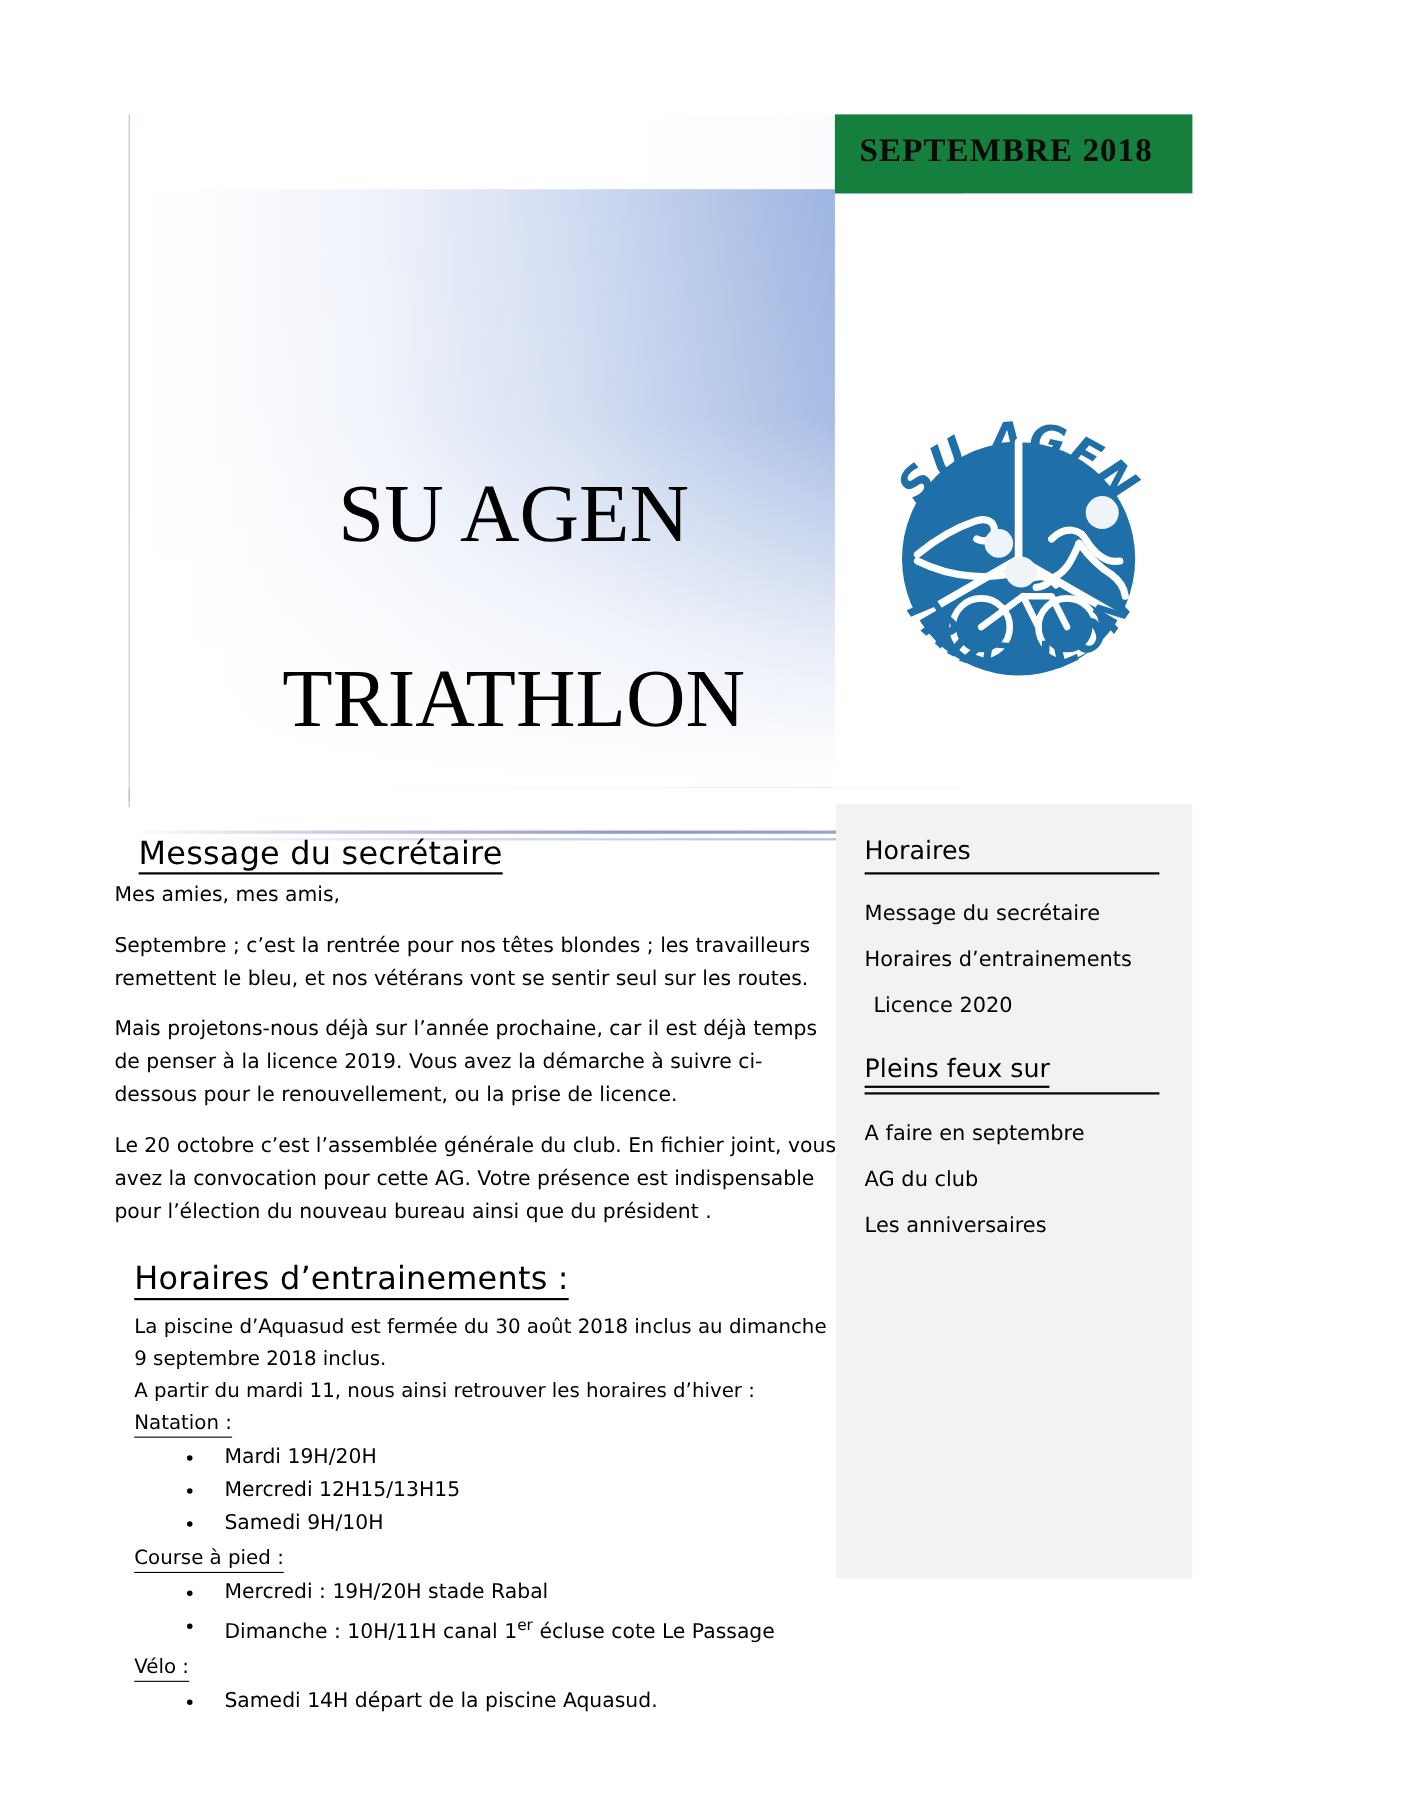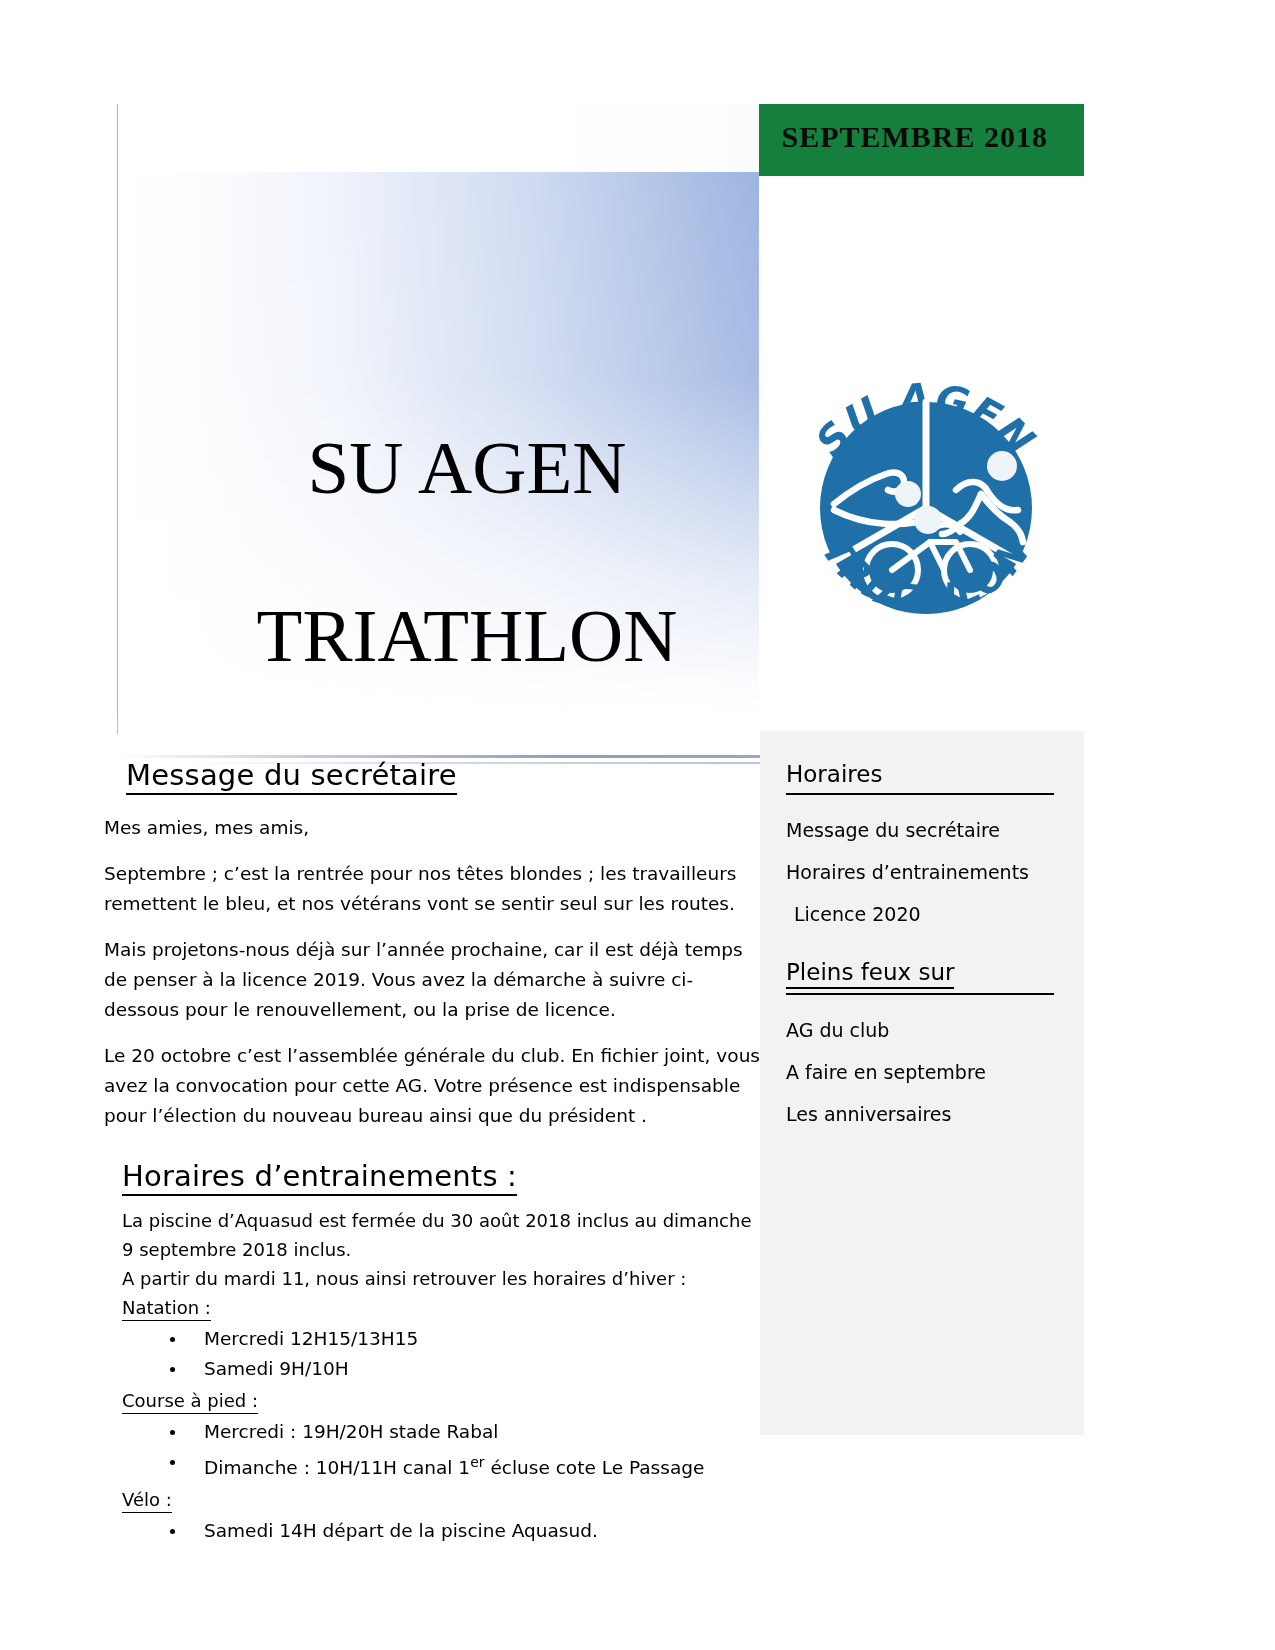--- a/index.html
+++ b/index.html
@@ -328,39 +328,40 @@
 <div class="header-tick"></div>
 <div class="header-bottom-rule"></div>
 <div class="header-bottom-rule2"></div>
 
 <div class="main-col">
 
   <div class="head-wrap">
     <h2 class="section-head">Message du secrétaire</h2>
   </div>
 
-  <p class="body-para tight" style="margin-top:18px">Mes amies, mes amis,</p>
+  <p class="body-para tight" style="margin-top:4px">Mes amies, mes amis,</p>
   <div class="para-gap"></div>
   <p class="body-para">Septembre ; c’est la rentrée pour nos têtes blondes ; les travailleurs remettent le bleu, et nos vétérans vont se sentir seul sur les routes.</p>
   <div class="para-gap"></div>
   <p class="body-para">Mais projetons-nous déjà sur l’année prochaine, car il est déjà temps de penser à la licence 2019. Vous avez la démarche à suivre ci-dessous pour le renouvellement, ou la prise de licence.</p>
   <div class="para-gap"></div>
   <p class="body-para">Le 20 octobre c’est l’assemblée générale du club. En fichier joint, vous avez la convocation pour cette AG. Votre présence est indispensable pour l’élection du nouveau bureau ainsi que du président .</p>
 
   <div class="head-wrap-2">
     <h2 class="section-head">Horaires d’entrainements :</h2>
   </div>
 
   <div class="sched-block">
     <div class="sched-intro">La piscine d’Aquasud est fermée du 30 août 2018 inclus au dimanche 9 septembre 2018 inclus.</div>
     <div class="sched-intro">A partir du mardi 11, nous ainsi retrouver les horaires d’hiver :</div>
 
     <div>
       <span class="sub-head">Natation :</span>
       <ul class="sched-list">
+        <li>Mardi 19H/20H</li>
         <li>Mercredi 12H15/13H15</li>
         <li>Samedi 9H/10H</li>
       </ul>
     </div>
 
     <div>
       <span class="sub-head">Course à pied :</span>
       <ul class="sched-list">
         <li>Mercredi : 19H/20H stade Rabal</li>
         <li>Dimanche : 10H/11H canal 1<sup class="ordinal">er</sup> écluse cote Le Passage</li>
@@ -383,19 +384,19 @@
     <div class="sb-rule"></div>
 
     <div class="sb-item">Message du secrétaire</div>
     <div class="sb-item">Horaires d’entrainements</div>
     <div class="sb-item indent">Licence 2020</div>
 
     <div class="sb-group-2">
       <div class="sb-head" style="display:inline-block;border-bottom:2px solid #000;padding-bottom:2px;">Pleins feux sur</div>
       <div class="sb-rule" style="margin-top:4px;"></div>
 
+      <div class="sb-item">A faire en septembre</div>
       <div class="sb-item">AG du club</div>
-      <div class="sb-item">A faire en septembre</div>
       <div class="sb-item">Les anniversaires</div>
     </div>
 
   </div>
 </div>
 
 </body></html>

